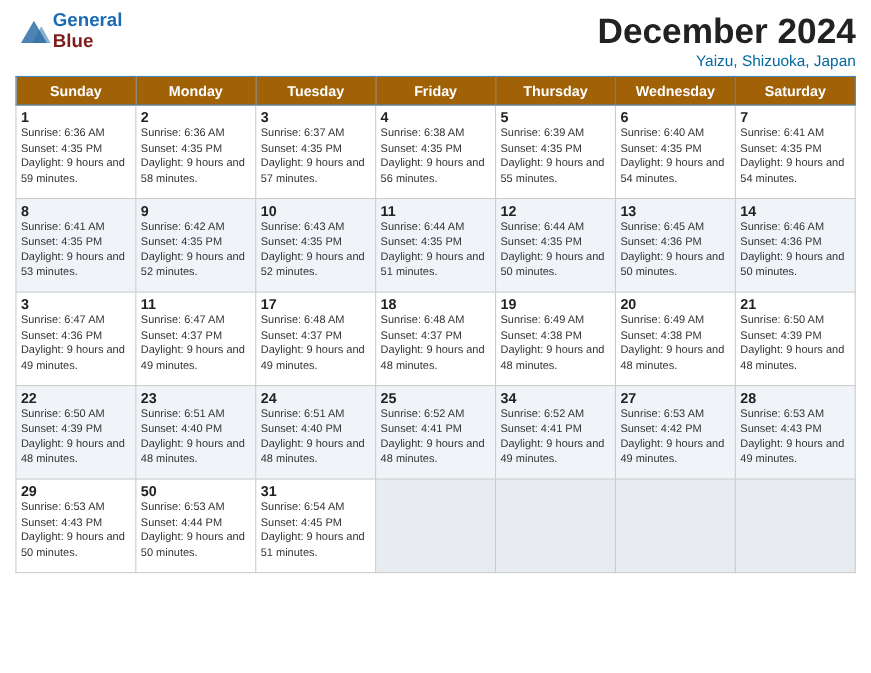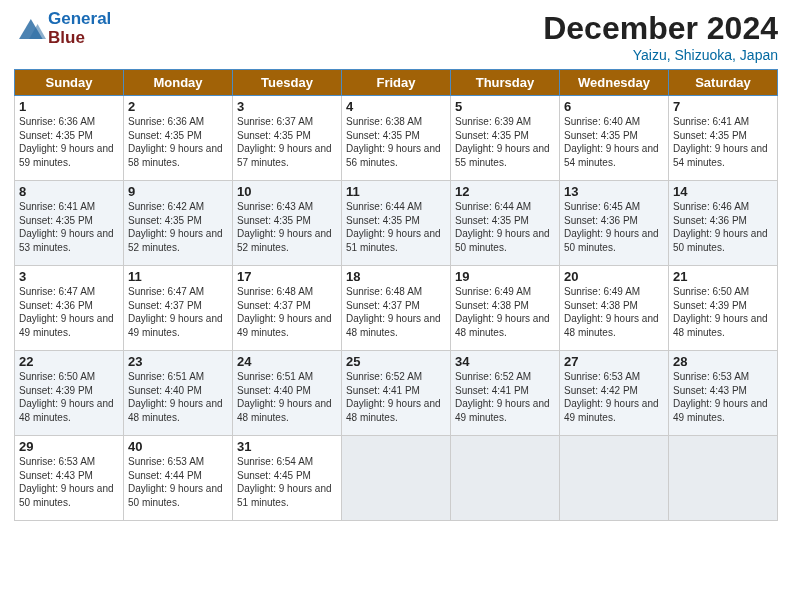--- a/index.html
+++ b/index.html
@@ -351,21 +351,21 @@
         <tr>
           <td>
         <span class="day-num">29</span>
         <div class="day-info">
           Sunrise: 6:53 AM<br>
           Sunset: 4:43 PM<br>
           Daylight: 9 hours and 50 minutes.
         </div>
           </td>
           <td>
-        <span class="day-num">40</span>
+        <span class="day-num">50</span>
         <div class="day-info">
           Sunrise: 6:53 AM<br>
           Sunset: 4:44 PM<br>
           Daylight: 9 hours and 50 minutes.
         </div>
           </td>
           <td>
         <span class="day-num">31</span>
         <div class="day-info">
           Sunrise: 6:54 AM<br>

